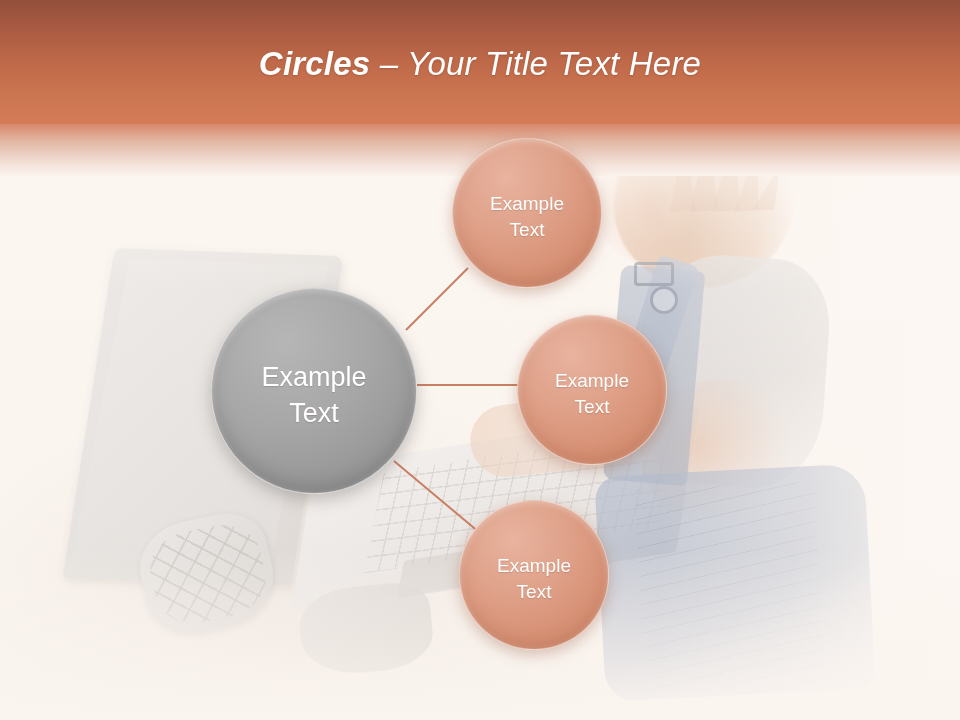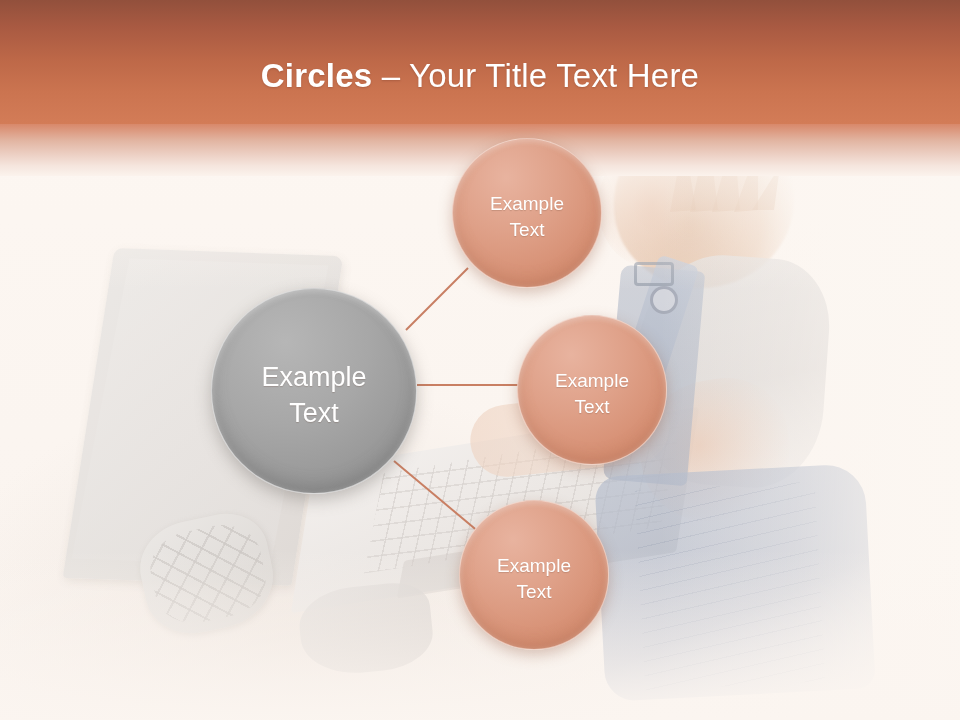--- a/index.html
+++ b/index.html
@@ -239,29 +239,30 @@
   }
   .header-fade {
     position: absolute;
     left: 0; top: 124px;
     width: 960px;
     height: 52px;
     background: linear-gradient(180deg, #d8886a 0%, #e2b5a2 32%, #eccfc3 58%, #f5e5dd 80%, #fbf3ed 100%);
   }
   .slide-title {
     position: absolute;
-    left: 0; top: 56px;
+    left: 0; top: 44px;
     width: 960px;
     text-align: center;
     color: #ffffff;
     font-size: 33px;
     line-height: 40px;
     letter-spacing: 0.2px;
     white-space: nowrap;
     text-shadow: 0 1px 2px rgba(90,45,30,0.25);
+    font-style: italic;
   }
   .slide-title .t-bold { font-weight: bold; }
   .slide-title .t-rest { font-weight: normal; }
 
   
   .connectors {
     position: absolute;
     left: 0; top: 0;
     width: 960px; height: 720px;
     pointer-events: none;

